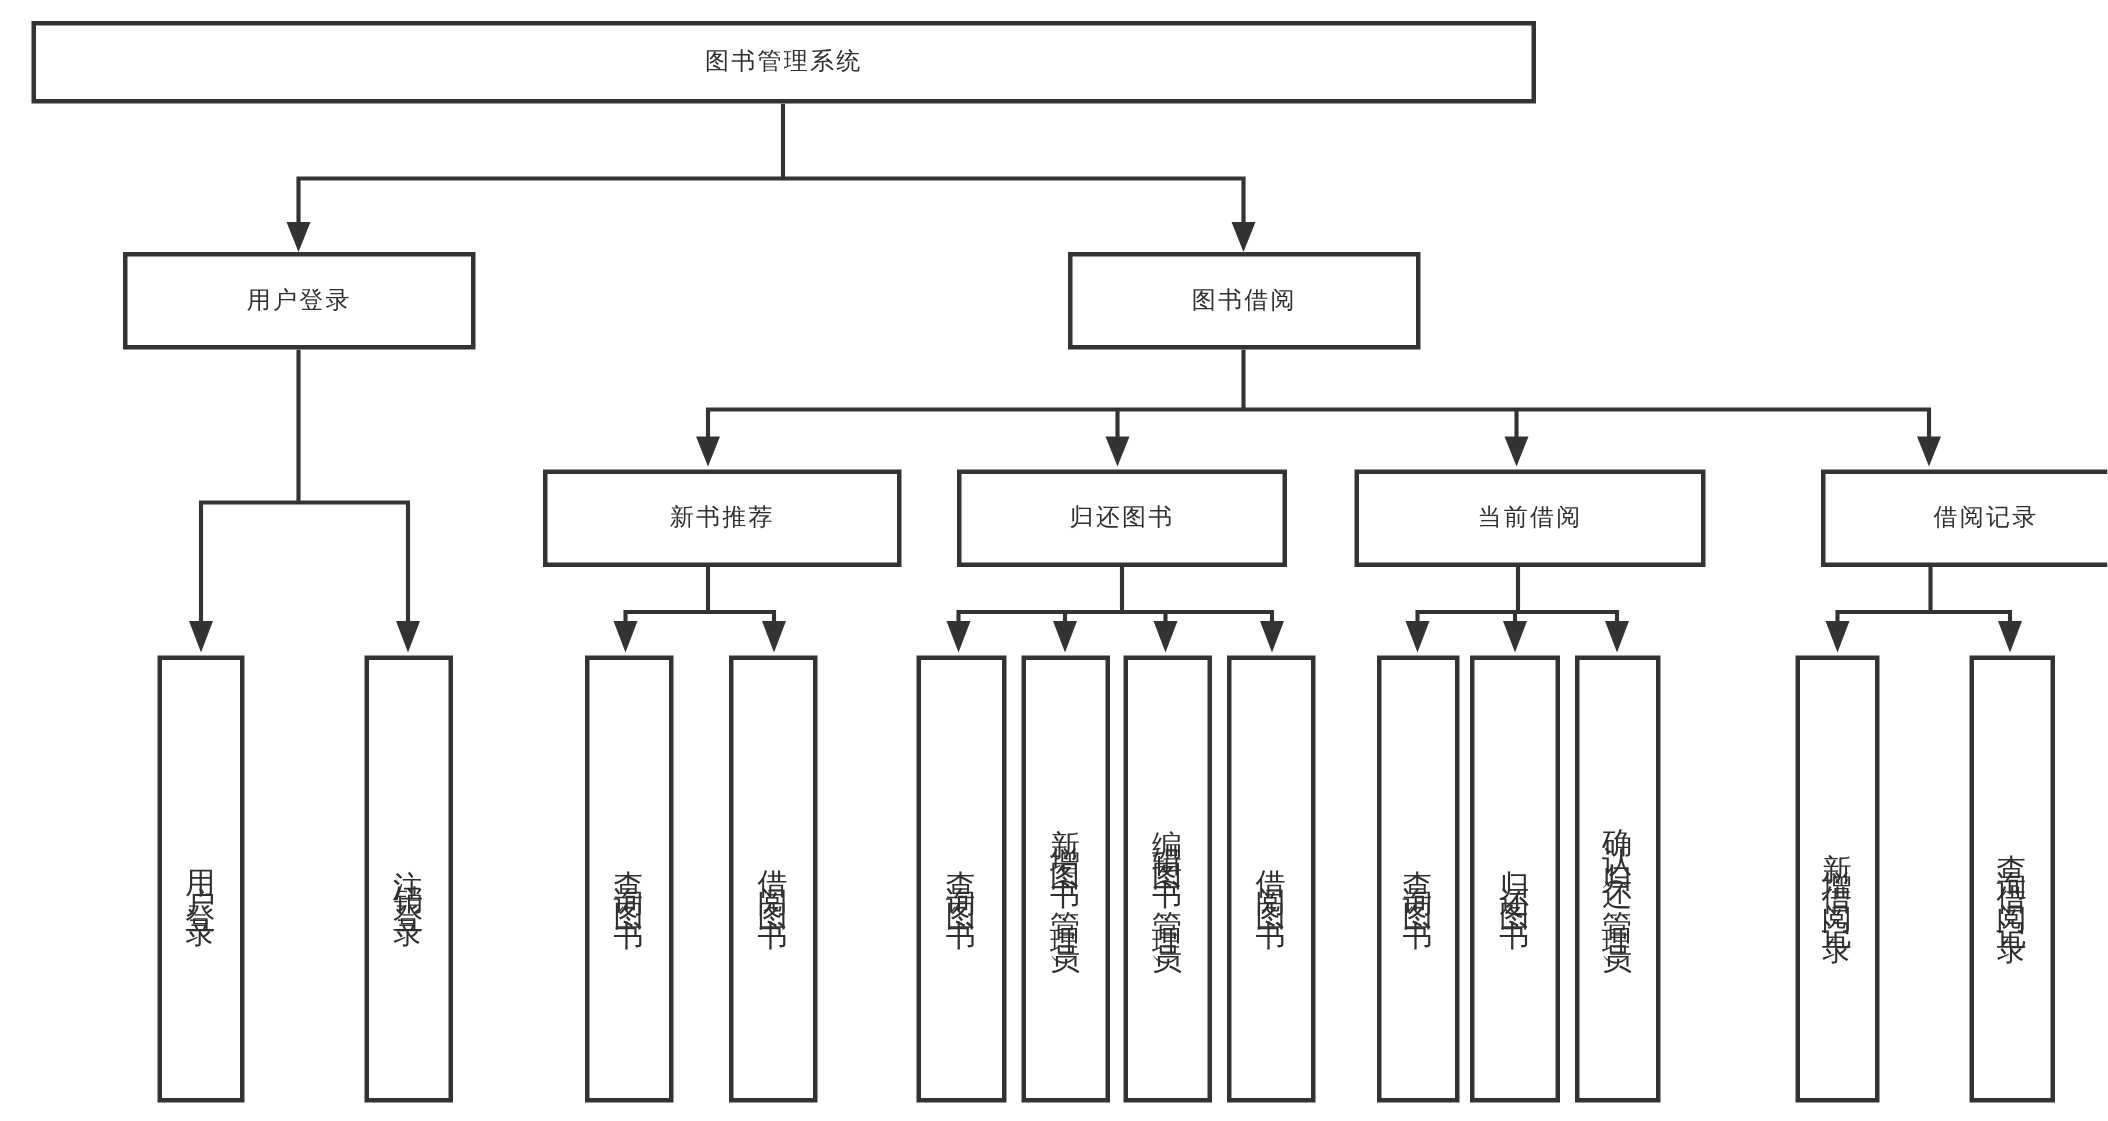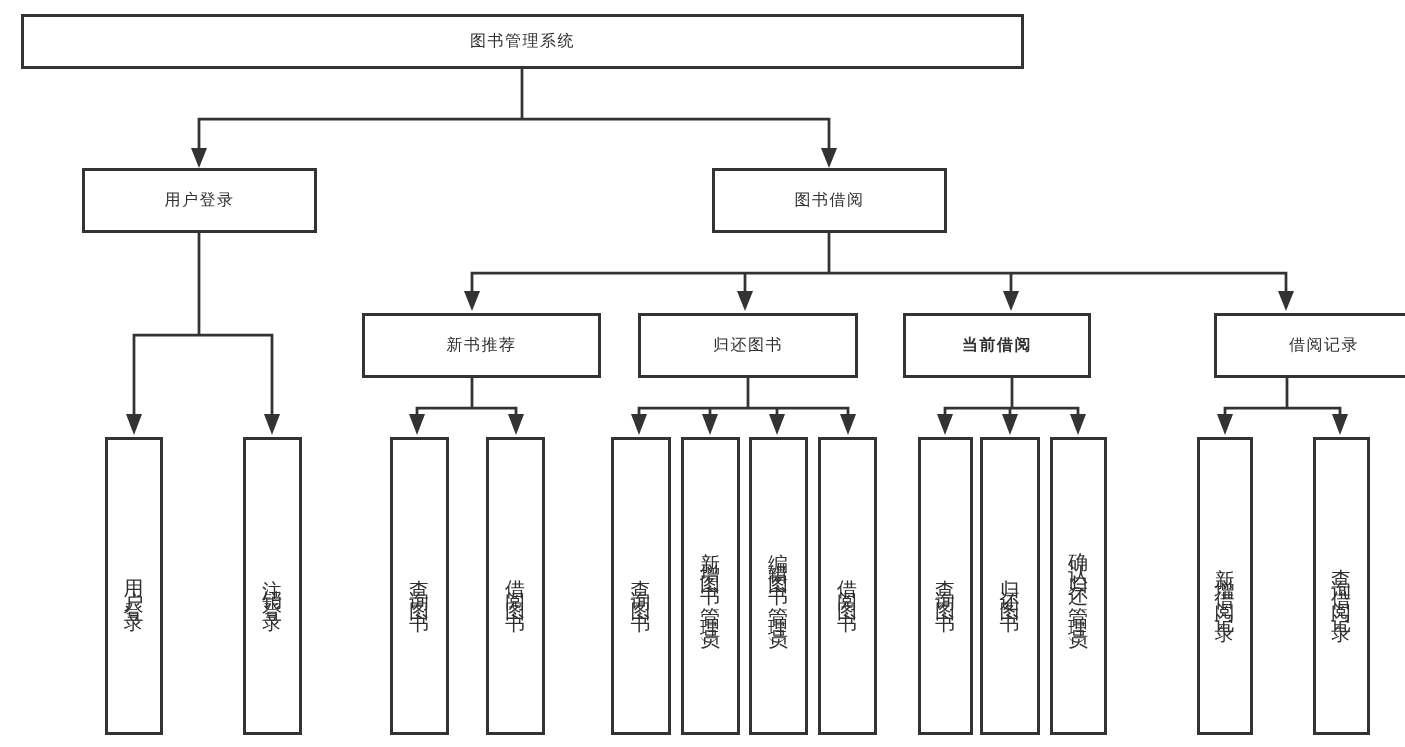--- a/index.html
+++ b/index.html
@@ -118,21 +118,21 @@
     </g>
   </svg>
 
   <div class="box hbox" style="left:21px; top:14px; width:1003px; height:55px;">图书管理系统</div>
 
   <div class="box hbox" style="left:82px; top:168px; width:235px; height:65px;">用户登录</div>
   <div class="box hbox" style="left:712px; top:168px; width:235px; height:65px;">图书借阅</div>
 
   <div class="box hbox" style="left:362px; top:313px; width:239px; height:65px;">新书推荐</div>
   <div class="box hbox" style="left:638px; top:313px; width:220px; height:65px;">归还图书</div>
-  <div class="box hbox" style="left:903px; top:313px; width:188px; height:65px;font-weight:bold;">当前借阅</div>
+  <div class="box hbox" style="left:903px; top:313px; width:234px; height:65px;">当前借阅</div>
   <div class="box hbox" style="left:1214px; top:313px; width:220px; height:65px;">借阅记录</div>
 
   <div class="box vbox" style="left:105px; top:437px; width:58px; height:298px;">
     <span>用户登录</span>
   </div>
   <div class="box vbox" style="left:243px; top:437px; width:59px; height:298px;">
     <span>注销登录</span>
   </div>
 
   <div class="box vbox" style="left:390px; top:437px; width:59px; height:298px;">

